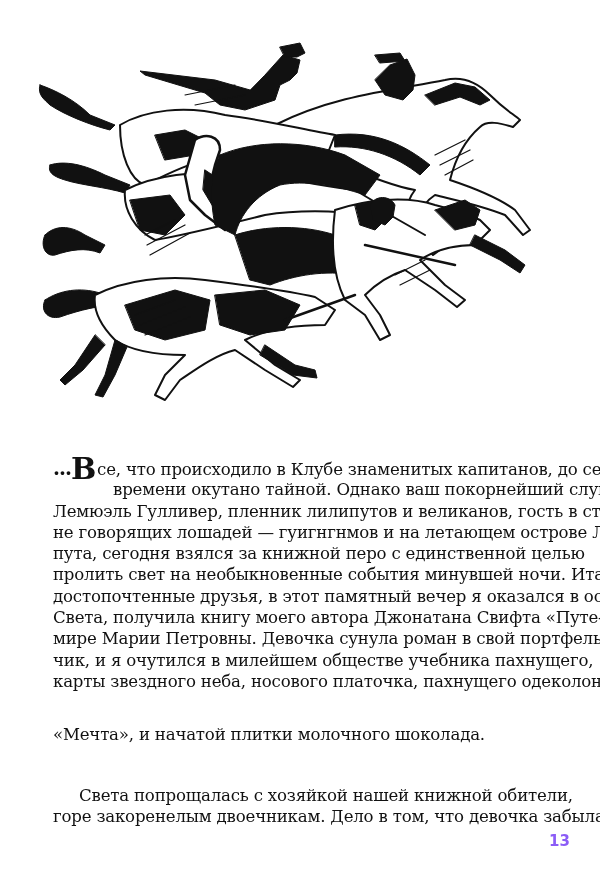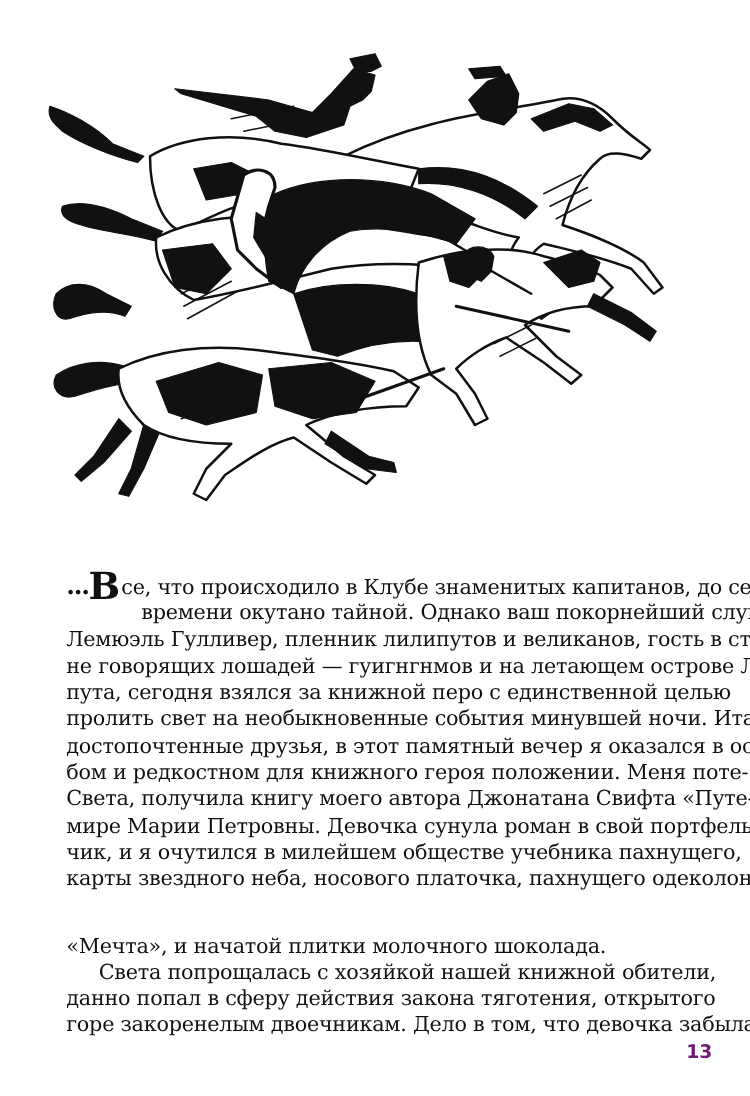--- a/index.html
+++ b/index.html
@@ -43,20 +43,21 @@
       white-space: nowrap;
       height: 21.3px;
       overflow: visible;
     }
     .line.last {
       text-align-last: left;
       margin-top: 32px;
     }
     .line.indent {
       padding-left: 26px;
+      margin-top: 39px;
     }
     .line.hang {
       padding-left: 60px;
     }
     .ellipsis-cap {
       font-weight: bold;
       font-size: 20px;
       letter-spacing: -1px;
     }
     .drop-cap {
@@ -66,21 +67,21 @@
       vertical-align: -4px;
       margin-right: 1px;
     }
     .page-number {
       position: absolute;
       left: 549px;
       top: 832px;
       font-family: "DejaVu Sans", "Liberation Sans", sans-serif;
       font-weight: bold;
       font-size: 15px;
-      color: #701a75;
+      color: #8b5cf6;
     }
   </style>
 </head>
 <body>
 
 <div class="illustration">
   <svg viewBox="0 0 530 380" xmlns="http://www.w3.org/2000/svg">
     <g fill="#111" stroke="#111" stroke-linecap="round" stroke-linejoin="round">
 
       <path d="M240 90 C300 60 360 55 410 45 C430 40 445 50 455 60 C470 75 480 80 485 85 L478 92 C465 88 452 85 445 92 C430 105 420 125 415 145 C430 150 460 160 480 175 L495 195 L488 200 L470 180 C445 170 420 165 400 160 C385 170 380 185 395 205 L405 215 L398 220 L385 205 C370 190 368 170 380 155 C350 150 310 130 280 120 Z" fill="#fff" stroke-width="2"></path>
@@ -148,24 +149,22 @@
 </div>
 
 <div class="text-block">
   <span class="line"><span class="ellipsis-cap">...</span><span class="drop-cap">В</span><span>се, что происходило в Клубе знаменитых капитанов, до сего</span></span>
   <span class="line hang">времени окутано тайной. Однако ваш покорнейший слуга</span>
   <span class="line">Лемюэль Гулливер, пленник лилипутов и великанов, гость в стра-</span>
   <span class="line">не говорящих лошадей — гуигнгнмов и на летающем острове Ла-</span>
   <span class="line">пута, сегодня взялся за книжной перо с единственной целью</span>
   <span class="line">пролить свет на необыкновенные события минувшей ночи. Итак,</span>
   <span class="line">достопочтенные друзья, в этот памятный вечер я оказался в осо-</span>
-  <span class="line">бом и редкостном для книжного героя положении. Меня поте-</span>
   <span class="line">Света, получила книгу моего автора Джонатана Свифта «Путе-</span>
   <span class="line">мире Марии Петровны. Девочка сунула роман в свой портфель-</span>
   <span class="line">чик, и я очутился в милейшем обществе учебника пахнущего,</span>
   <span class="line">карты звездного неба, носового платочка, пахнущего одеколоном</span>
   <span class="line last">«Мечта», и начатой плитки молочного шоколада.</span>
   <span class="line indent">Света попрощалась с хозяйкой нашей книжной обители,</span>
-  <span class="line">данно попал в сферу действия закона тяготения, открытого</span>
   <span class="line">горе закоренелым двоечникам. Дело в том, что девочка забыла</span>
 </div>
 
 <div class="page-number">13</div>
 
 </body></html>

